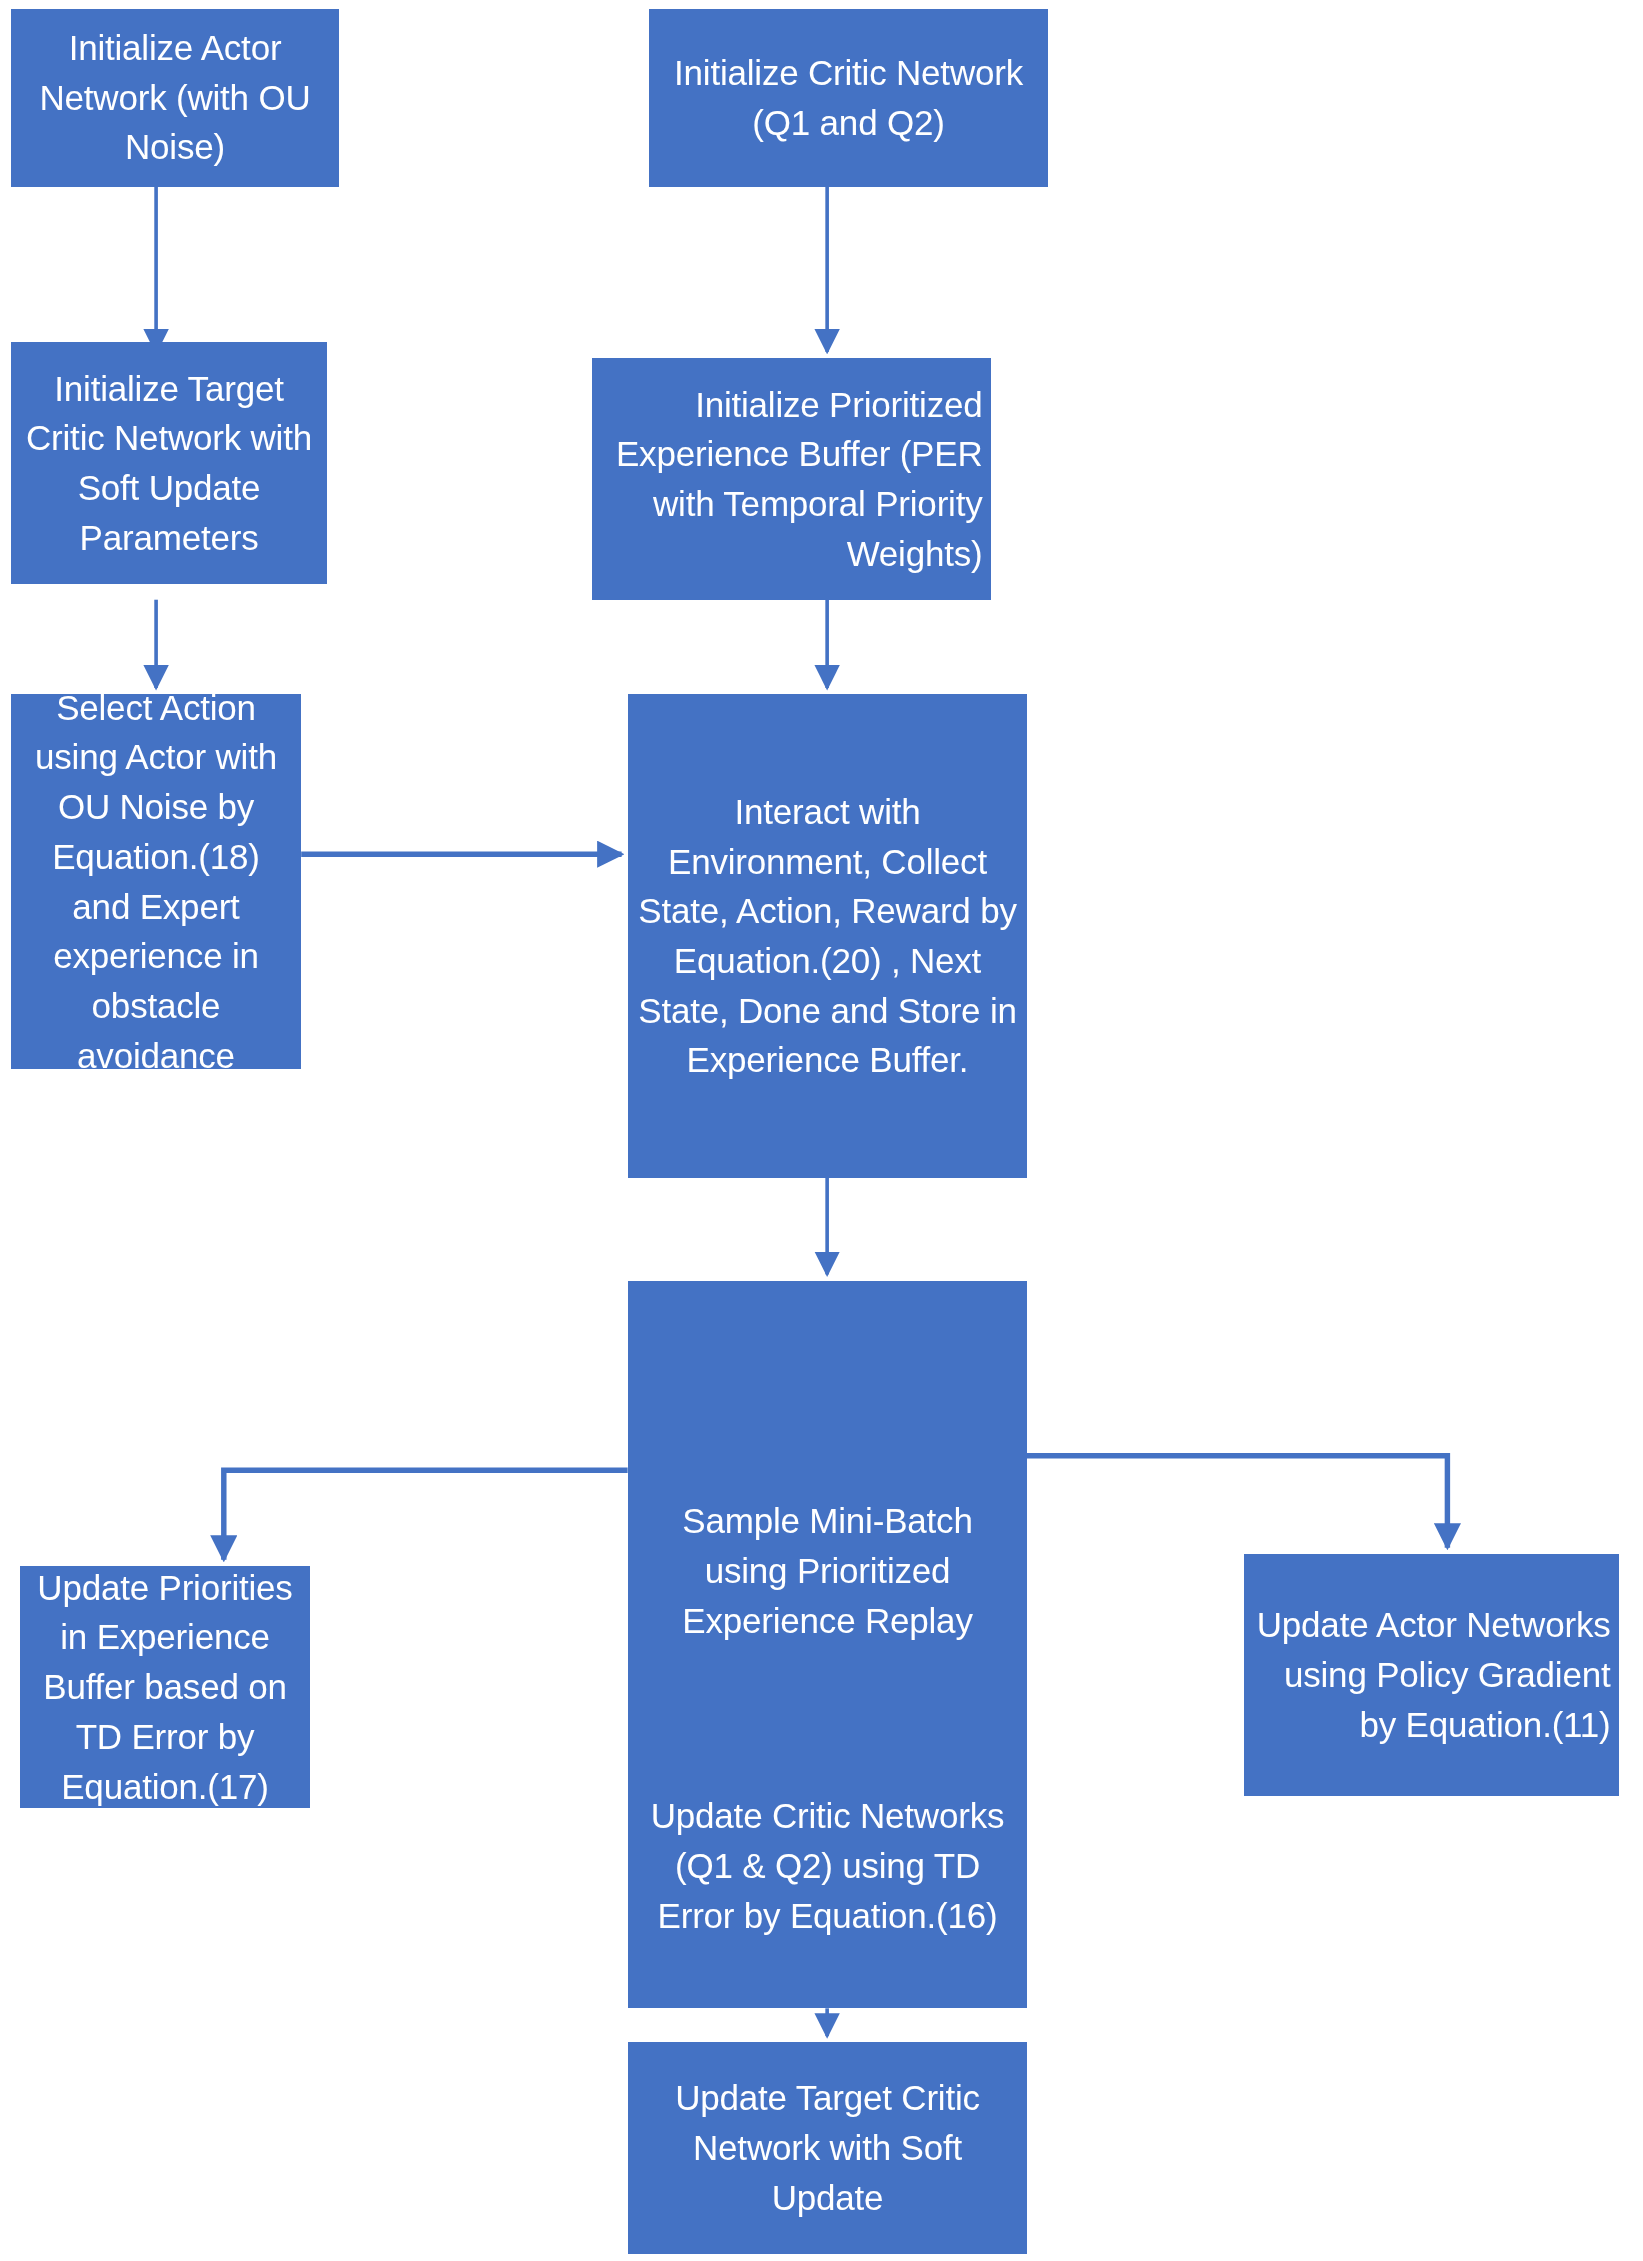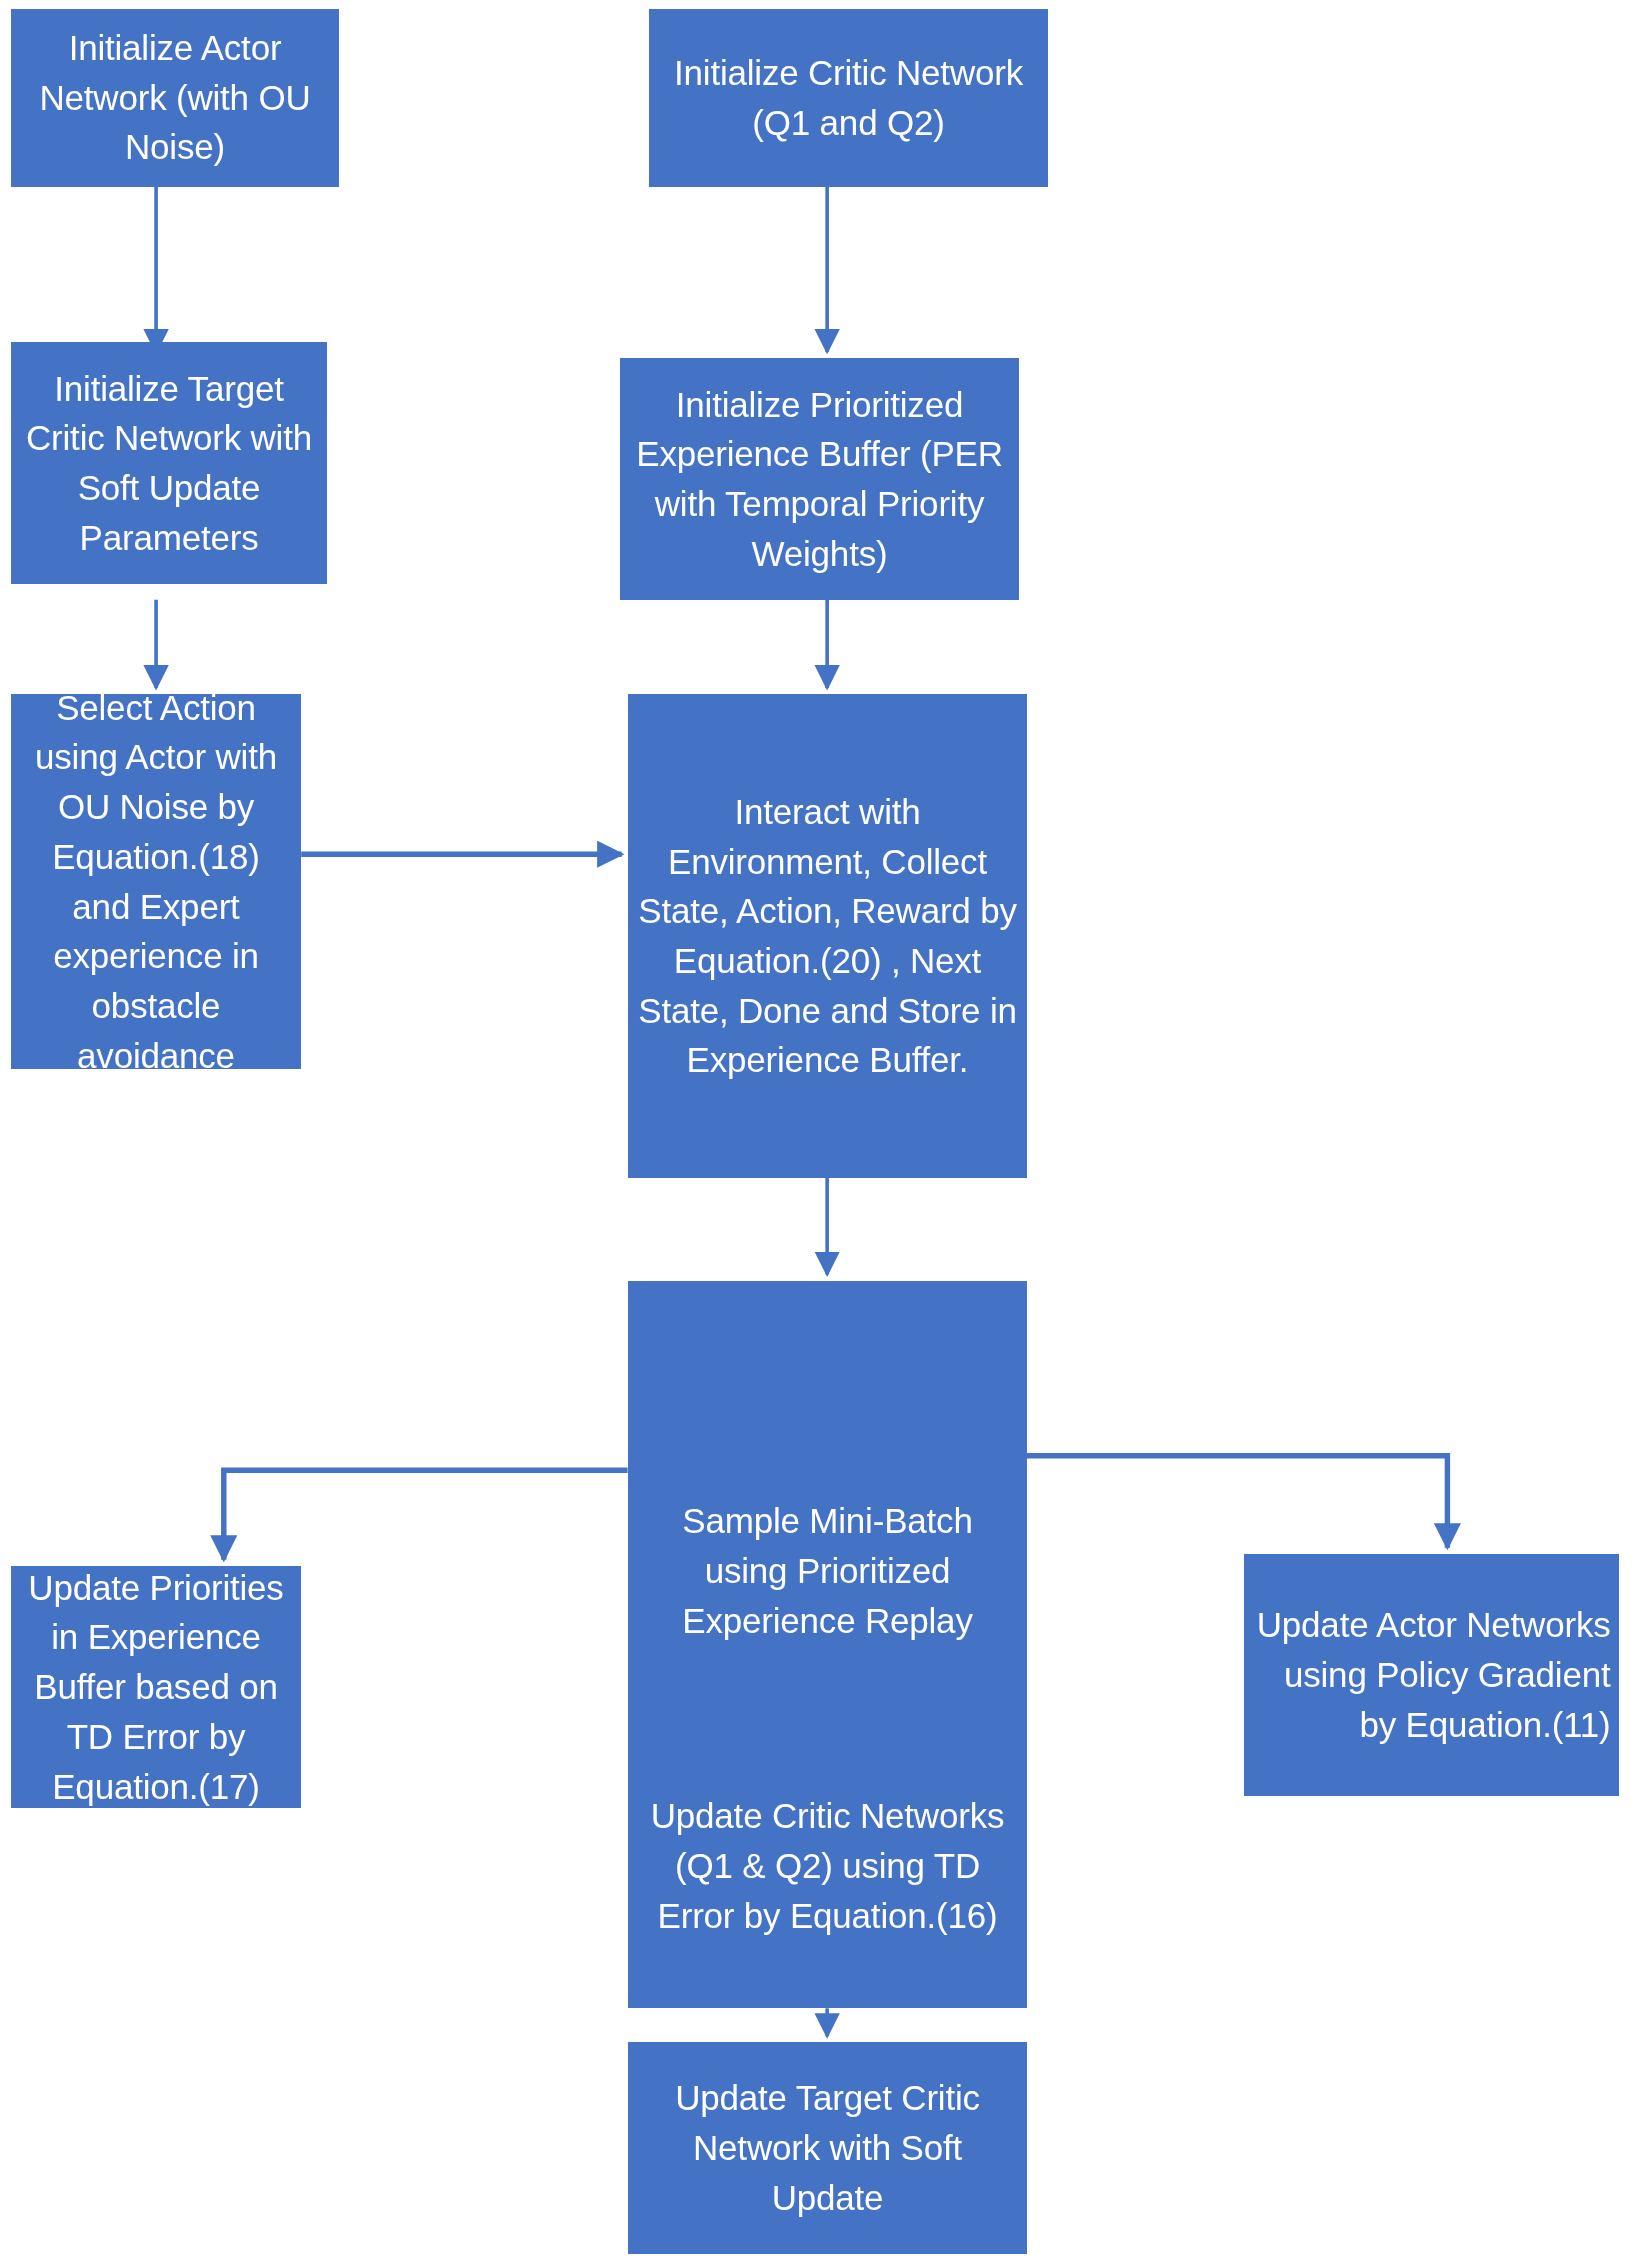--- a/index.html
+++ b/index.html
@@ -44,25 +44,25 @@
   }
   .node span {
     display: block;
     width: 100%;
     white-space: pre-line;
   }
   
   #n-init-actor        { left:  11px; top:   8.5px; width: 328px; height: 178px; }
   #n-init-critic       { left: 628px; top:  8.5px; width: 399px; height: 178px; margin-left: 21px; }
   #n-init-target-critic{ left:  11px; top:  342px; width: 316px; height: 242px; }
-  #n-init-per-buffer   { left: 620px; top: 358px; width: 399px; height: 242px; }
+  #n-init-per-buffer   { left: 592px; top: 358px; width: 399px; height: 242px; text-align: right; }
   #n-select-action     { left:  11px; top: 694px; width: 290px; height: 375px; }
   #n-interact-env      { left: 628px; top: 694px; width: 399px; height: 484px; }
   #n-sample-minibatch  { left: 628px; top: 1281px; width: 399px; height: 580px; }
-  #n-update-priorities { left:  11px; top: 1566px; width: 290px; height: 242px; }
+  #n-update-priorities { left:  20px; top: 1566px; width: 290px; height: 242px; }
   #n-update-actor      { left: 1244px; top: 1554px; width: 375px; height: 242px; text-align: right; }
   #n-update-critic     { left: 628px; top: 1724px; width: 399px; height: 284px; }
   #n-update-target     { left: 628px; top: 2042px; width: 399px; height: 212px; }
 </style>
 </head>
 <body>
 
 <div id="canvas">
 
   <svg id="connectors" viewBox="0 0 2719 3740" width="1644" height="2261" xmlns="http://www.w3.org/2000/svg">

